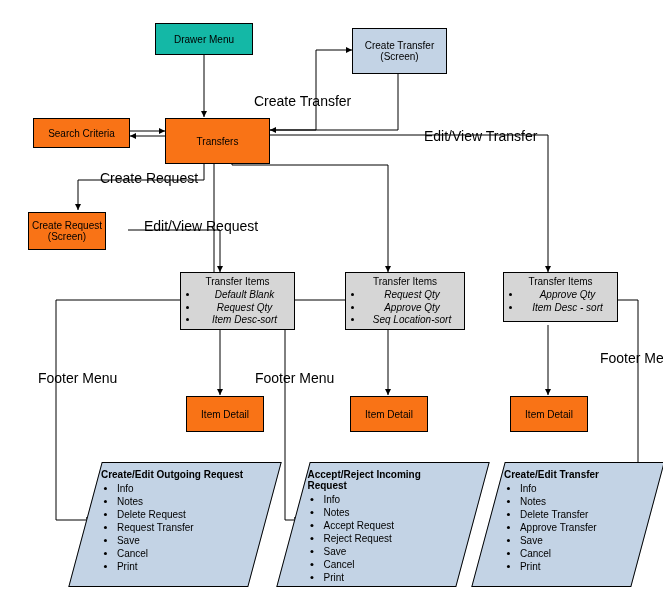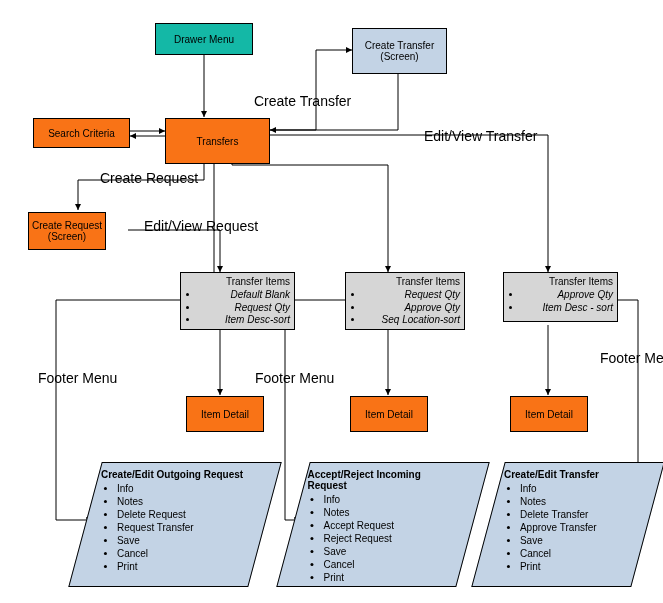--- a/index.html
+++ b/index.html
@@ -1,20 +1,20 @@
 <!DOCTYPE html>
 <html><head>
 <meta charset="utf-8">
 <style>
   html,body{margin:0;padding:0;}
   body{font-family:Arial,Helvetica,sans-serif;font-size:10px;color:#000;background:#fff;width:663px;height:603px;position:relative;}
   .box{position:absolute;border:1px solid #000;background:#f97316;text-align:center;display:flex;align-items:center;justify-content:center;padding:2px;box-sizing:border-box;}
   .box.white{background:#14b8a6;}
   .box.blue{background:#c3d3e5;}
-  .listbox{position:absolute;border:1px solid #000;background:#d6d6d6;padding:3px 4px;box-sizing:border-box;text-align:right;}
+  .listbox{position:absolute;border:1px solid #000;background:#d6d6d6;padding:3px 4px;box-sizing:border-box;text-align:center;}
   .listbox .title{font-weight:normal;margin-bottom:2px;}
   .listbox ul{margin:0;padding-left:14px;font-style:italic;}
   .listbox li{margin:0;padding:0;line-height:1.25;}
   .para{position:absolute;background:#c3d3e5;border:1px solid #000;box-sizing:border-box;padding:6px 14px;transform:skewX(-15deg);}
   .para>div{transform:skewX(15deg);}
   .para .ptitle{font-weight:bold;margin-bottom:2px;}
   .para ul{margin:2px 0 0 0;padding-left:16px;}
   .para li{line-height:1.3;}
   .edge-label{position:absolute;font-size:14px;background:transparent;white-space:nowrap;}
   svg{position:absolute;top:0;left:0;}

